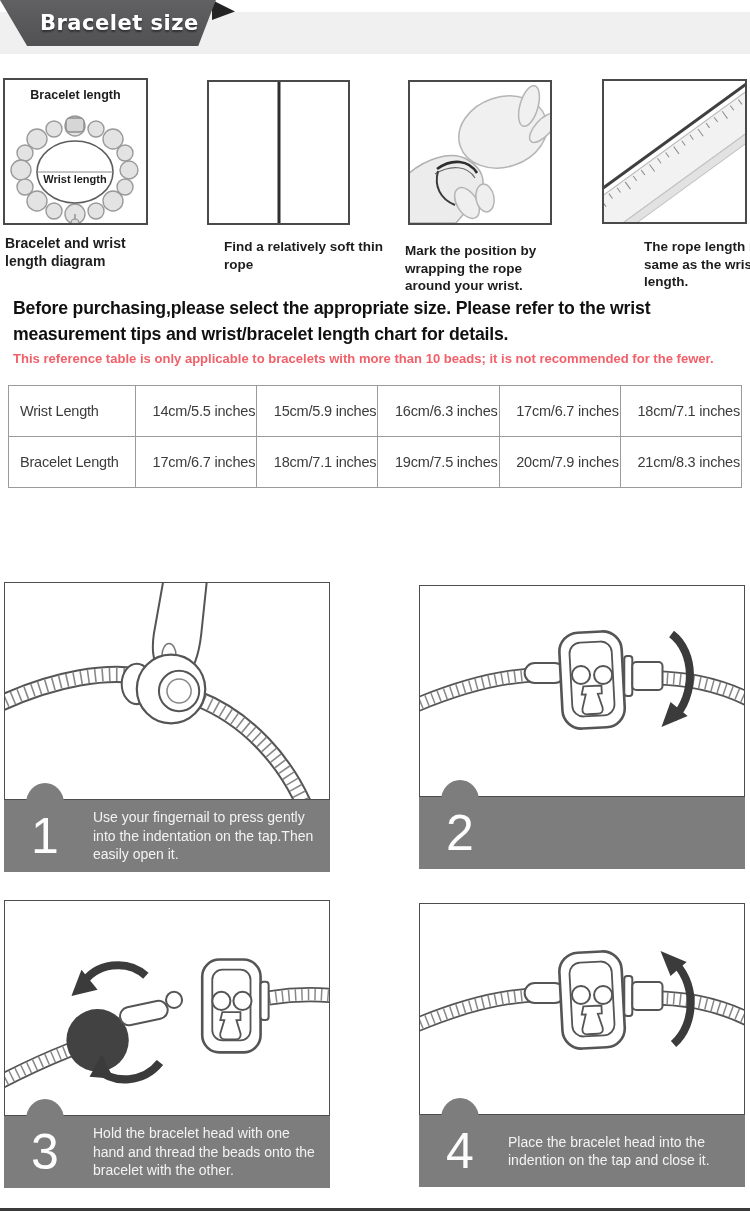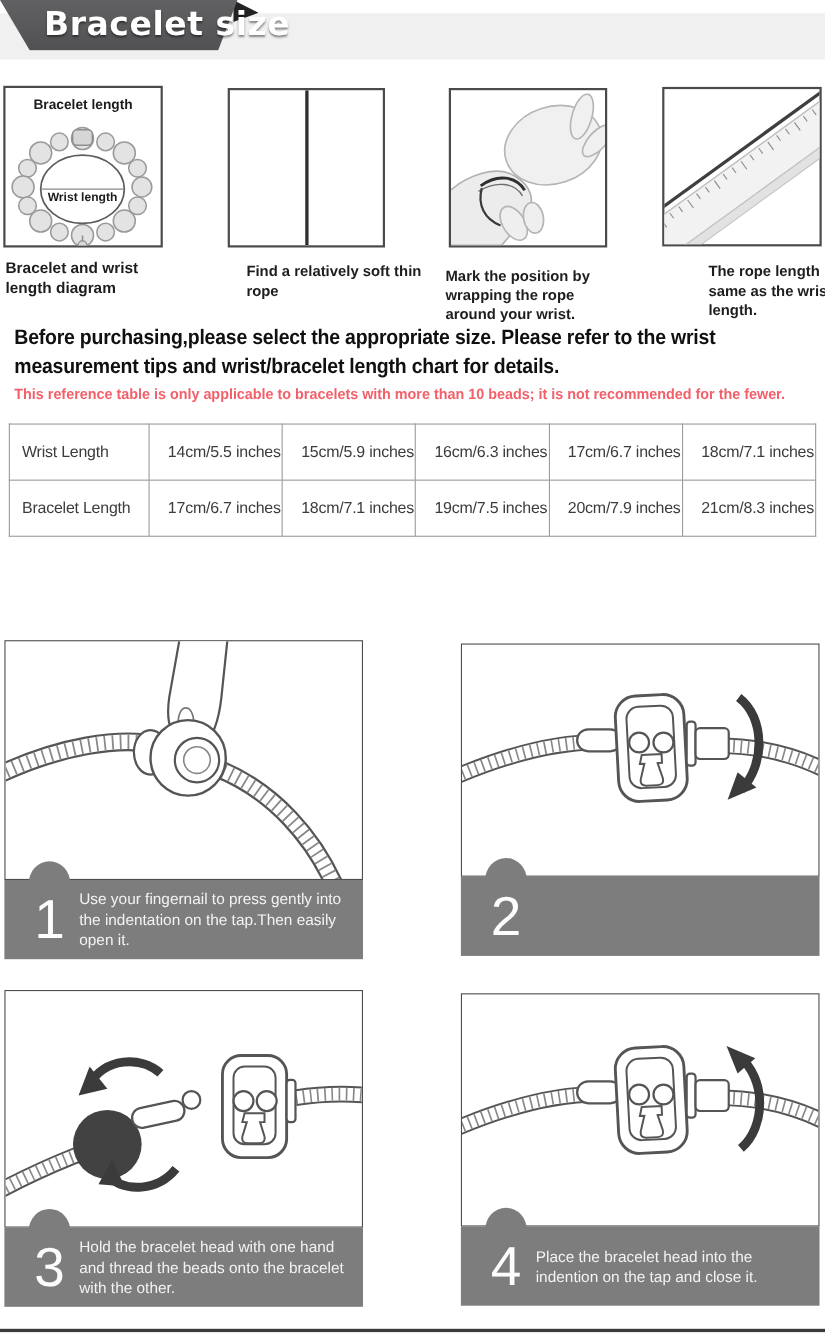--- a/index.html
+++ b/index.html
@@ -8,21 +8,21 @@
 
   
   .banner{position:absolute;left:0;width:750px;height:58px;}
   .banner .band{position:absolute;left:0;top:12px;width:750px;height:42px;background:#f0f0f0;}
   .ribbon-fold{position:absolute;left:212px;top:0;width:23px;height:20px;background:#232323;
                clip-path:polygon(0 0,100% 58%,0 100%);}
   .ribbon-body{position:absolute;left:0;top:0;width:236px;height:46px;
                background:linear-gradient(#616164,#515153);
                clip-path:polygon(0 0,91.5% 0,84% 100%,11.5% 100%);
                filter:drop-shadow(0 3px 2px rgba(0,0,0,.28));}
-  .ribbon-label{position:absolute;left:40px;top:0;line-height:46px;font-size:30px;font-weight:bold;
+  .ribbon-label{position:absolute;left:40px;top:0;line-height:46px;font-size:21px;font-weight:bold;
                 font-family:"DejaVu Sans", sans-serif;color:#ffffff;letter-spacing:.5px;
                 text-shadow:0 2px 2px rgba(0,0,0,.45);white-space:nowrap;}
 
   
   .figbox{position:absolute;background:#fff;border:2px solid #4a4a4a;box-sizing:border-box;}
   .figcap{position:absolute;font-weight:bold;font-size:13.5px;line-height:1.3;color:#1d1d1d;}
   .fig-toplabel{position:absolute;left:0;top:8px;width:100%;text-align:center;
                 font-weight:bold;font-size:12.5px;color:#1c1c1c;}
 
   
@@ -39,21 +39,21 @@
   .size-table td.rowlabel{text-align:left;padding-left:11px;width:114px;}
 
   
   .panel{position:absolute;width:326px;box-sizing:border-box;}
   .panel-img{position:relative;border:1.5px solid #4d4d4d;background:#fff;box-sizing:border-box;overflow:hidden;}
   .panel-img svg{display:block;width:100%;height:100%;}
   .panel-bar{position:relative;height:72px;background:#7d7d7d;display:flex;align-items:center;color:#f3f3f3;}
   .bump{position:absolute;left:22px;top:-17px;width:38px;height:34px;border-radius:50% 50% 0 0/60% 60% 0 0;background:#7d7d7d;}
   .step-num{position:relative;width:54px;margin-left:14px;text-align:center;font-size:50px;line-height:60px;
             color:#fdfdfd;font-weight:400;flex:0 0 auto;}
-  .step-text{position:relative;margin-left:0;margin-right:6px;font-size:14px;line-height:1.32;max-width:248px;}
+  .step-text{position:relative;margin-left:21px;margin-right:6px;font-size:14px;line-height:1.32;max-width:248px;}
 
   .bottom-line{position:absolute;left:0;top:1208px;width:750px;height:2.5px;background:#3a3a3a;}
 
   .ink{stroke:#555;fill:none;}
 </style>
 </head>
 <body>
 
 <div id="page">
 

